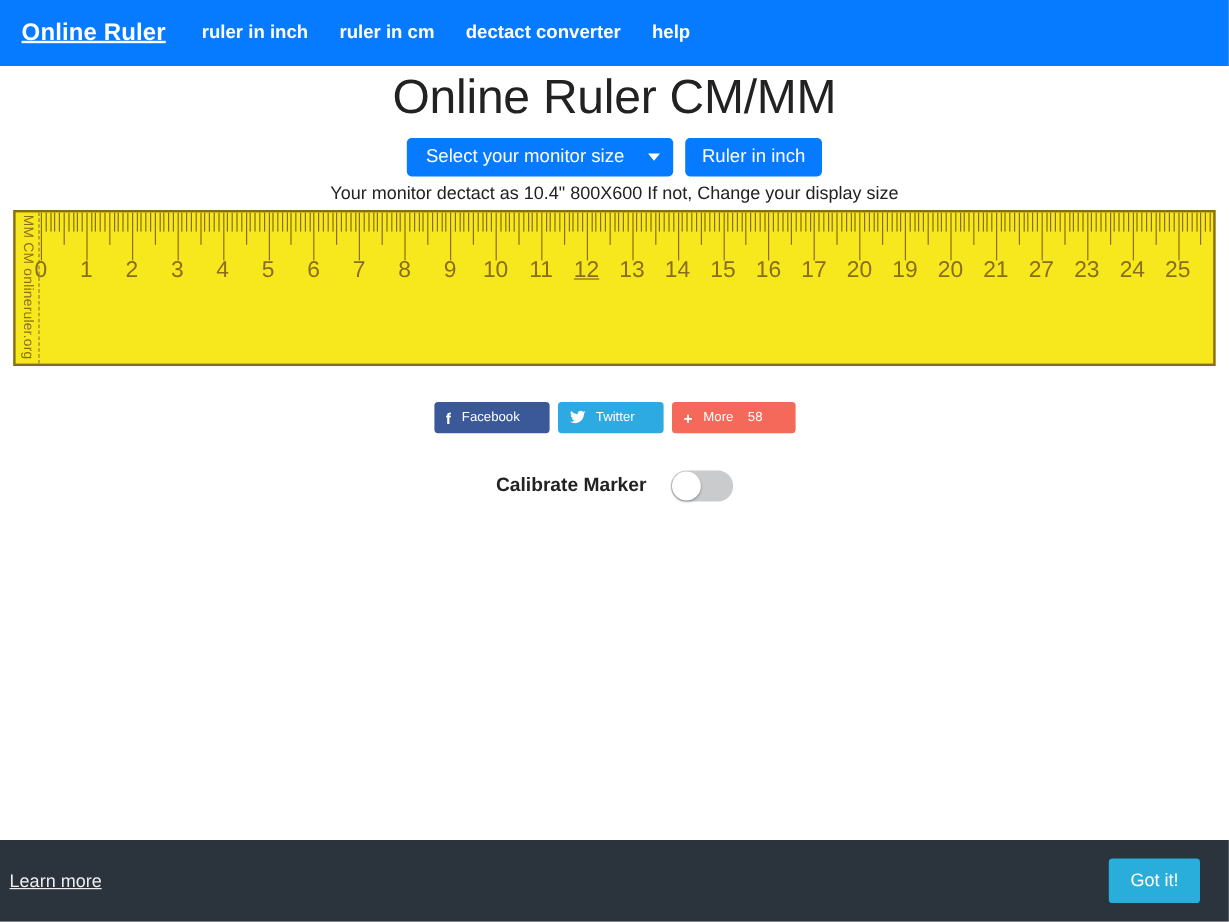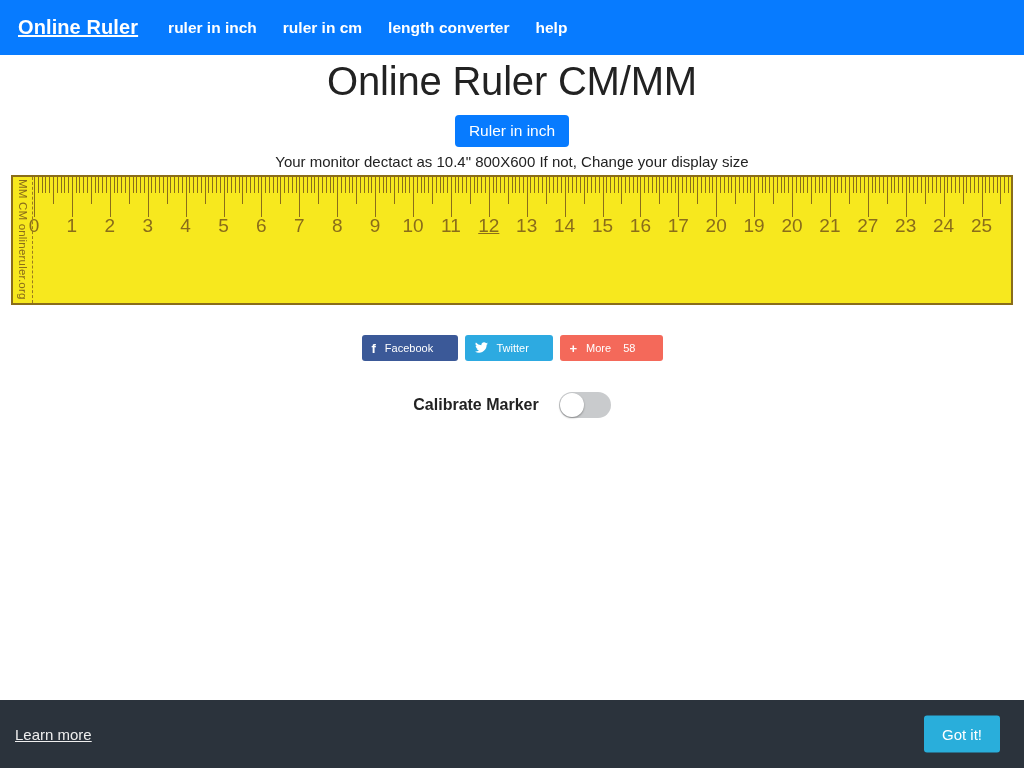--- a/index.html
+++ b/index.html
@@ -220,21 +220,21 @@
   .cookie-text {
     color: #eeeeee;
     font-size: 15px;
     margin-left: 28px;
     white-space: nowrap;
   }
   .cookie-link {
     color: #eeeeee;
     font-size: 15px;
     text-decoration: underline;
-    margin-left: 15px;
+    margin-left: 8px;
     cursor: pointer;
     white-space: nowrap;
     text-align: right;
   }
   .cookie-btn {
     position: absolute;
     right: 24px; top: 50%;
     transform: translateY(-50%);
     background: #29aedb;
     color: #ffffff;
@@ -248,28 +248,32 @@
   }
 </style>
 </head>
 <body>
 
 <div class="navbar">
   <a class="brand" href="#">Online Ruler</a>
   <div class="nav-links">
     <a class="nav-link" href="#">ruler in inch</a>
     <a class="nav-link" href="#">ruler in cm</a>
-    <a class="nav-link" href="#">length converter</a>
+    <a class="nav-link" href="#">dectact converter</a>
     <a class="nav-link" href="#">help</a>
   </div>
 </div>
 
 <h1 class="page-title">Online Ruler CM/MM</h1>
 
 <div class="controls">
+  <div class="select-wrap">
+    <span class="select-label">Select your monitor size</span>
+    <span class="select-arrow"></span>
+  </div>
   <button class="btn">Ruler in inch</button>
 </div>
 
 <div class="monitor-note">Your monitor dectact as 10.4" 800X600 If not, Change your display size</div>
 
 <div class="ruler">
   <div class="ruler-side">
     <div class="ruler-side-text">MM CM  onlineruler.org</div>
   </div>
   <div class="ruler-ticks" id="ruler-ticks">

